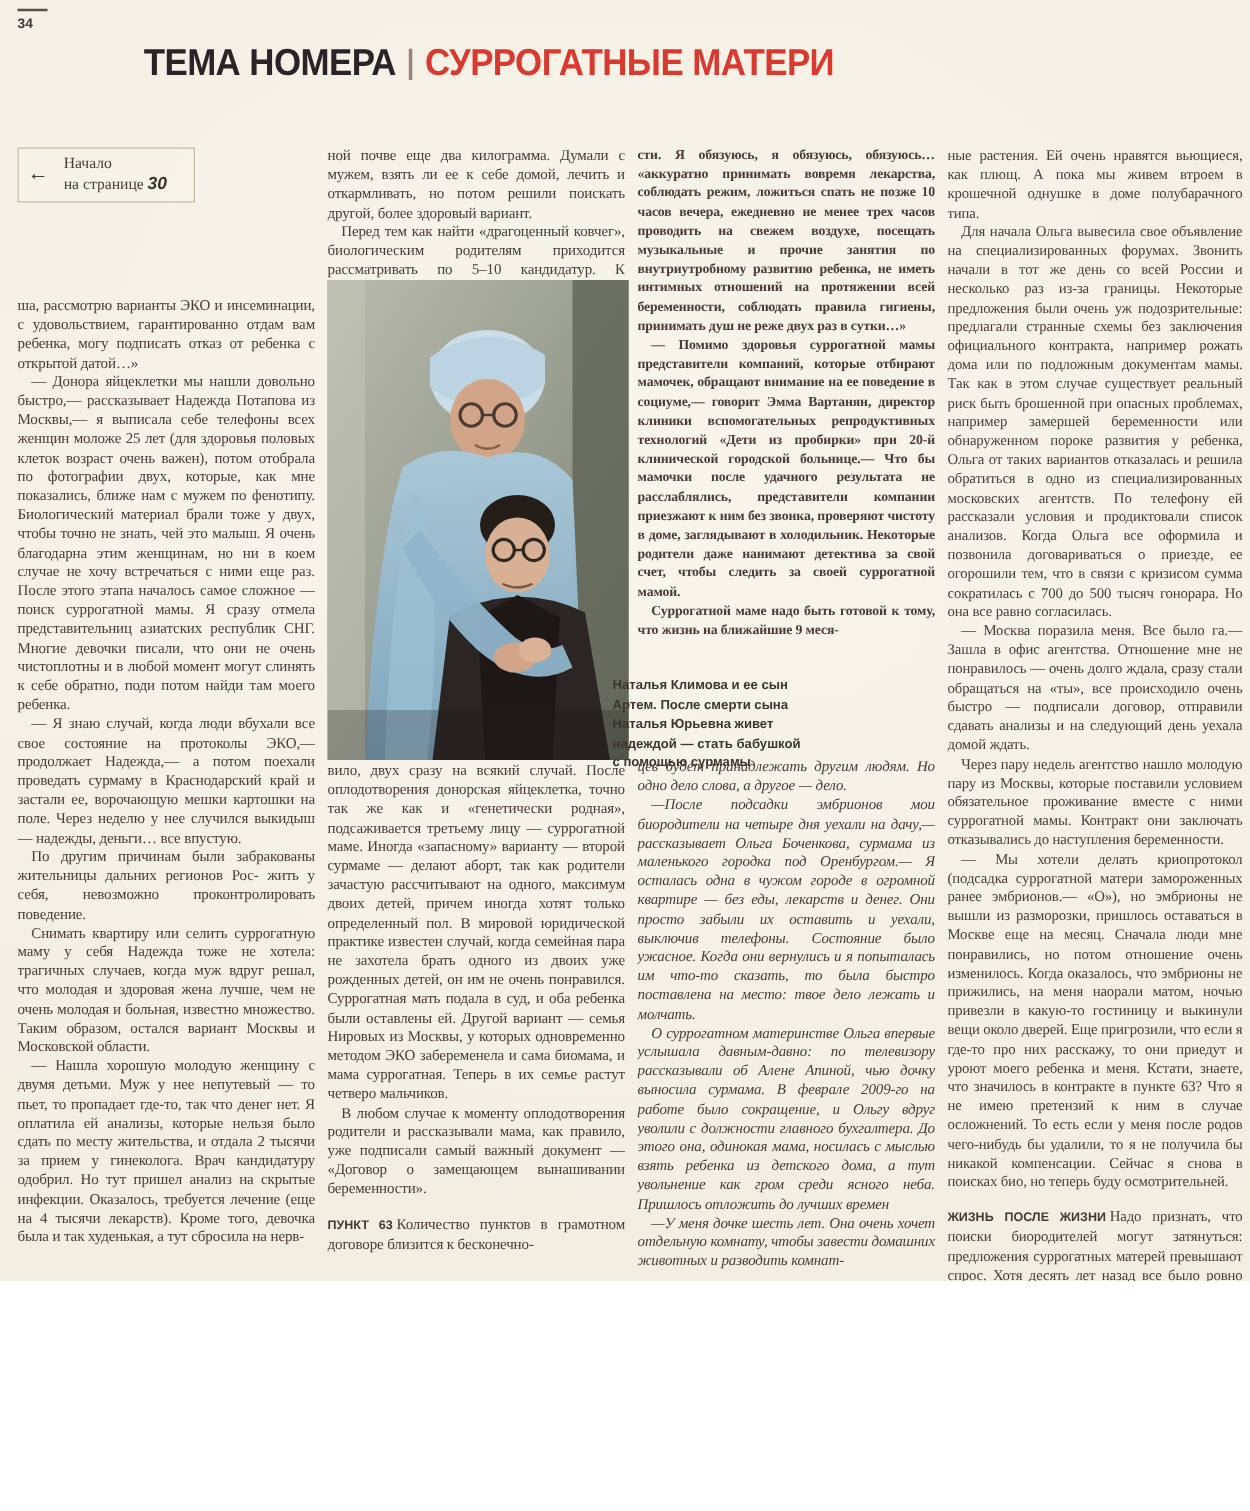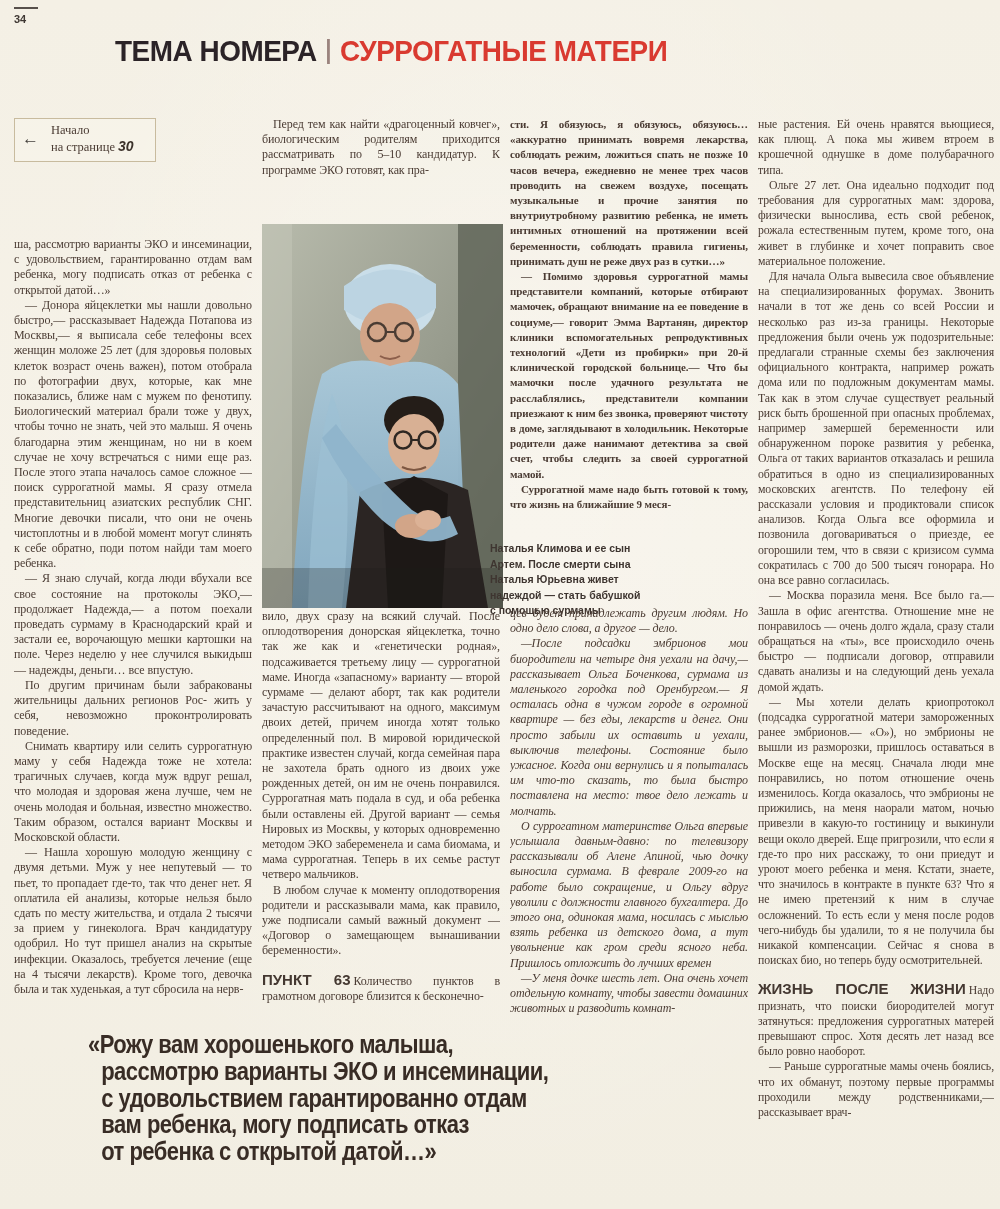--- a/index.html
+++ b/index.html
@@ -1,18 +1,18 @@
 <!DOCTYPE html>
 <html><head>
 <meta charset="utf-8">
 <style>
   html,body{margin:0;padding:0;}
   .page{
     position:relative;
-    width:1000px;height:1209px;
+    width:1000px;height:1025px;
     background:
       radial-gradient(ellipse at 50% 40%, rgba(255,255,255,0.25), rgba(0,0,0,0) 70%),
       linear-gradient(180deg,#f4f0e5 0%, #f6f2e8 45%, #f2eee2 100%);
     overflow:hidden;
     font-family:"Liberation Serif","DejaVu Serif",serif;
     color:#4a3b33;
   }
   
   .pagenum-block{position:absolute;left:14px;top:7px;}
   .pagenum-rule{width:24px;height:2px;background:#57504b;}
@@ -35,21 +35,21 @@
     border:1px solid #c8bb9e;background:rgba(250,247,238,0.4);
   }
   .navbox .arrow{position:absolute;left:7px;top:11px;font-size:17px;color:#44403c;line-height:17px;}
   .navbox .navtext{position:absolute;left:36px;top:4px;font-size:12.5px;line-height:15px;color:#4a3b33;}
   .navbox .pageref{font:bold italic 14px "Liberation Sans",sans-serif;color:#3c322b;margin-left:3px;}
   
   .col{position:absolute;width:238px;text-align:justify;font-size:12px;line-height:15.2px;letter-spacing:-0.1px;overflow:hidden;}
   .col p{margin:0;}
   .col p.ind{text-indent:11px;}
   .col p.gap{margin-top:13px;}
-  .lead{font-family:"Liberation Sans",sans-serif;font-weight:bold;font-size:15px;letter-spacing:0;color:#443831;margin-right:3px;}
+  .lead{font-family:"Liberation Sans",sans-serif;font-weight:bold;font-size:10px;letter-spacing:0;color:#443831;margin-right:3px;}
   #col1{left:14px;top:237px;height:800px;}
   #col2a{left:262px;top:117px;height:107px;}
   #col2b{left:262px;top:609px;height:414px;}
   #col3a{left:510px;top:117px;height:423px;font-size:11px;font-weight:bold;}
   #col3b{left:510px;top:606px;height:458px;font-style:italic;}
   #col4{left:758px;top:117px;width:236px;height:1082px;font-size:11.8px;}
   
   .photo{position:absolute;left:262px;top:224px;width:241px;height:384px;overflow:hidden;background:#8e9288;}
   .photo svg{display:block;}
   
@@ -93,20 +93,21 @@
   <div class="col" id="col1">
     <p>ша, рассмотрю варианты ЭКО и инсеминации, с удовольствием, гарантированно отдам вам ребенка, могу подписать отказ от ребенка с открытой датой…»</p>
     <p class="ind">— Донора яйцеклетки мы нашли довольно быстро,— рассказывает Надежда Потапова из Москвы,— я выписала себе телефоны всех женщин моложе 25 лет (для здоровья половых клеток возраст очень важен), потом отобрала по фотографии двух, которые, как мне показались, ближе нам с мужем по фенотипу. Биологический материал брали тоже у двух, чтобы точно не знать, чей это малыш. Я очень благодарна этим женщинам, но ни в коем случае не хочу встречаться с ними еще раз. После этого этапа началось самое сложное — поиск суррогатной мамы. Я сразу отмела представительниц азиатских республик СНГ. Многие девочки писали, что они не очень чистоплотны и в любой момент могут слинять к себе обратно, поди потом найди там моего ребенка.</p>
     <p class="ind">— Я знаю случай, когда люди вбухали все свое состояние на протоколы ЭКО,— продолжает Надежда,— а потом поехали проведать сурмаму в Краснодарский край и застали ее, ворочающую мешки картошки на поле. Через неделю у нее случился выкидыш — надежды, деньги… все впустую.</p>
     <p class="ind">По другим причинам были забракованы жительницы дальних регионов Рос- жить у себя, невозможно проконтролировать поведение.</p>
     <p class="ind">Снимать квартиру или селить суррогатную маму у себя Надежда тоже не хотела: трагичных случаев, когда муж вдруг решал, что молодая и здоровая жена лучше, чем не очень молодая и больная, известно множество. Таким образом, остался вариант Москвы и Московской области.</p>
     <p class="ind">— Нашла хорошую молодую женщину с двумя детьми. Муж у нее непутевый — то пьет, то пропадает где-то, так что денег нет. Я оплатила ей анализы, которые нельзя было сдать по месту жительства, и отдала 2 тысячи за прием у гинеколога. Врач кандидатуру одобрил. Но тут пришел анализ на скрытые инфекции. Оказалось, требуется лечение (еще на 4 тысячи лекарств). Кроме того, девочка была и так худенькая, а тут сбросила на нерв-</p>
   </div>
 
   <div class="col" id="col2a">
+    <p>ной почве еще два килограмма. Думали с мужем, взять ли ее к себе домой, лечить и откармливать, но потом решили поискать другой, более здоровый вариант.</p>
     <p class="ind">Перед тем как найти «драгоценный ковчег», биологическим родителям приходится рассматривать по 5–10 кандидатур. К программе ЭКО готовят, как пра-</p>
   </div>
 
   <div class="photo">
     <svg width="241" height="384" viewBox="0 0 241 384" xmlns="http://www.w3.org/2000/svg">
       <defs>
         <linearGradient id="wall" x1="0" y1="0" x2="1" y2="1">
           <stop offset="0" stop-color="#b8bbac"></stop>
           <stop offset="0.55" stop-color="#979b8d"></stop>
           <stop offset="1" stop-color="#767b6d"></stop>
@@ -175,23 +176,23 @@
 
   <div class="col" id="col3b">
     <p>цев будет принадлежать другим людям. Но одно дело слова, а другое — дело.</p>
     <p class="ind">—После подсадки эмбрионов мои биородители на четыре дня уехали на дачу,— рассказывает Ольга Боченкова, сурмама из маленького городка под Оренбургом.— Я осталась одна в чужом городе в огромной квартире — без еды, лекарств и денег. Они просто забыли их оставить и уехали, выключив телефоны. Состояние было ужасное. Когда они вернулись и я попыталась им что-то сказать, то была быстро поставлена на место: твое дело лежать и молчать.</p>
     <p class="ind">О суррогатном материнстве Ольга впервые услышала давным-давно: по телевизору рассказывали об Алене Апиной, чью дочку выносила сурмама. В феврале 2009-го на работе было сокращение, и Ольгу вдруг уволили с должности главного бухгалтера. До этого она, одинокая мама, носилась с мыслью взять ребенка из детского дома, а тут увольнение как гром среди ясного неба. Пришлось отложить до лучших времен</p>
     <p class="ind">—У меня дочке шесть лет. Она очень хочет отдельную комнату, чтобы завести домашних животных и разводить комнат-</p>
   </div>
 
   <div class="col" id="col4">
     <p>ные растения. Ей очень нравятся вьющиеся, как плющ. А пока мы живем втроем в крошечной однушке в доме полубарачного типа.</p>
-    <p class="ind">Ольге 27 лет. Она идеально подходит под требования для суррогатных мам: здорова, физически вынослива, есть свой ребенок, рожала естественным путем, кроме того, она живет в глубинке и хочет поправить свое материальное положение.</p>
     <p class="ind">Для начала Ольга вывесила свое объявление на специализированных форумах. Звонить начали в тот же день со всей России и несколько раз из-за границы. Некоторые предложения были очень уж подозрительные: предлагали странные схемы без заключения официального контракта, например рожать дома или по подложным документам мамы. Так как в этом случае существует реальный риск быть брошенной при опасных проблемах, например замершей беременности или обнаруженном пороке развития у ребенка, Ольга от таких вариантов отказалась и решила обратиться в одно из специализированных московских агентств. По телефону ей рассказали условия и продиктовали список анализов. Когда Ольга все оформила и позвонила договариваться о приезде, ее огорошили тем, что в связи с кризисом сумма сократилась с 700 до 500 тысяч гонорара. Но она все равно согласилась.</p>
     <p class="ind">— Москва поразила меня. Все было га.— Зашла в офис агентства. Отношение мне не понравилось — очень долго ждала, сразу стали обращаться на «ты», все происходило очень быстро — подписали договор, отправили сдавать анализы и на следующий день уехала домой ждать.</p>
+    <p class="ind">Через пару недель агентство нашло молодую пару из Москвы, которые поставили условием обязательное проживание вместе с ними суррогатной мамы. Контракт они заключать отказывались до наступления беременности.</p>
     <p class="ind">— Мы хотели делать криопротокол (подсадка суррогатной матери замороженных ранее эмбрионов.— «О»), но эмбрионы не вышли из разморозки, пришлось оставаться в Москве еще на месяц. Сначала люди мне понравились, но потом отношение очень изменилось. Когда оказалось, что эмбрионы не прижились, на меня наорали матом, ночью привезли в какую-то гостиницу и выкинули вещи около дверей. Еще пригрозили, что если я где-то про них расскажу, то они приедут и уроют моего ребенка и меня. Кстати, знаете, что значилось в контракте в пункте 63? Что я не имею претензий к ним в случае осложнений. То есть если у меня после родов чего-нибудь бы удалили, то я не получила бы никакой компенсации. Сейчас я снова в поисках био, но теперь буду осмотрительней.</p>
     <p class="gap">
       <span class="lead">ЖИЗНЬ ПОСЛЕ ЖИЗНИ</span><span>Надо признать, что поиски биородителей могут затянуться: предложения суррогатных матерей превышают спрос. Хотя десять лет назад все было ровно наоборот.</span>
     </p>
     <p class="ind">— Раньше суррогатные мамы очень боялись, что их обманут, поэтому первые программы проходили между родственниками,— рассказывает врач-</p>
   </div>
 
   <div class="pullquote">
     <div>«Рожу вам хорошенького малыша,</div>
     <div class="hang">рассмотрю варианты ЭКО и инсеминации,</div>

